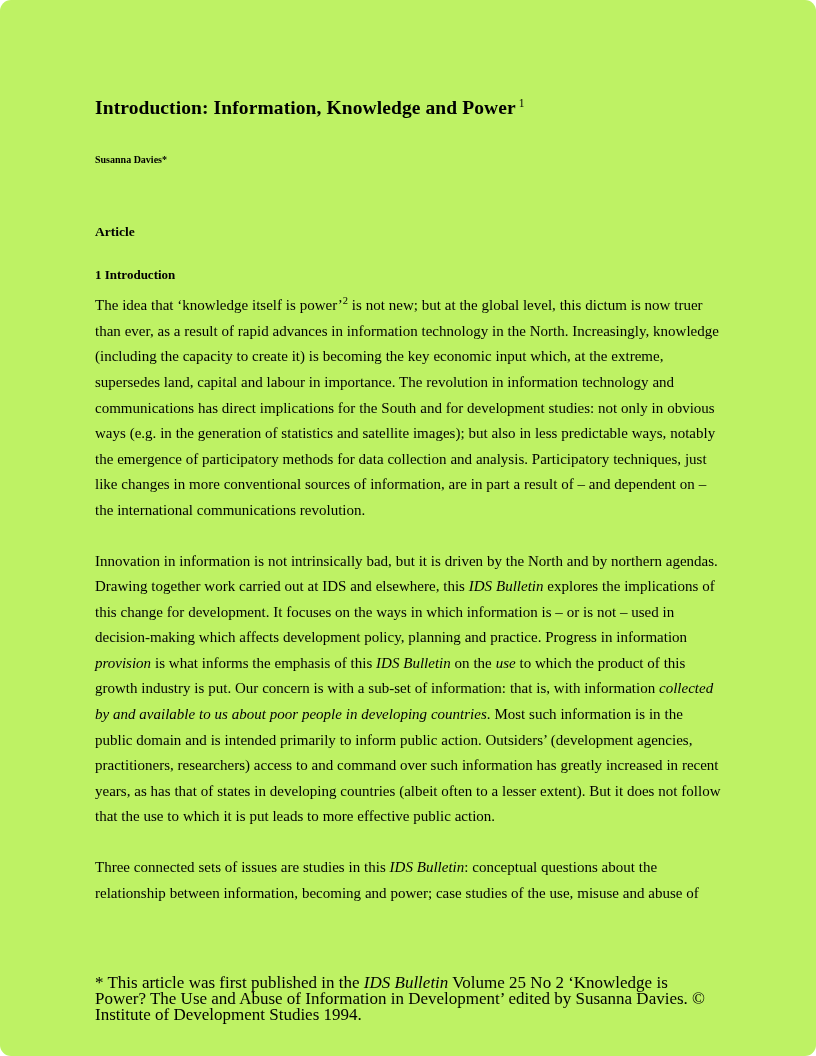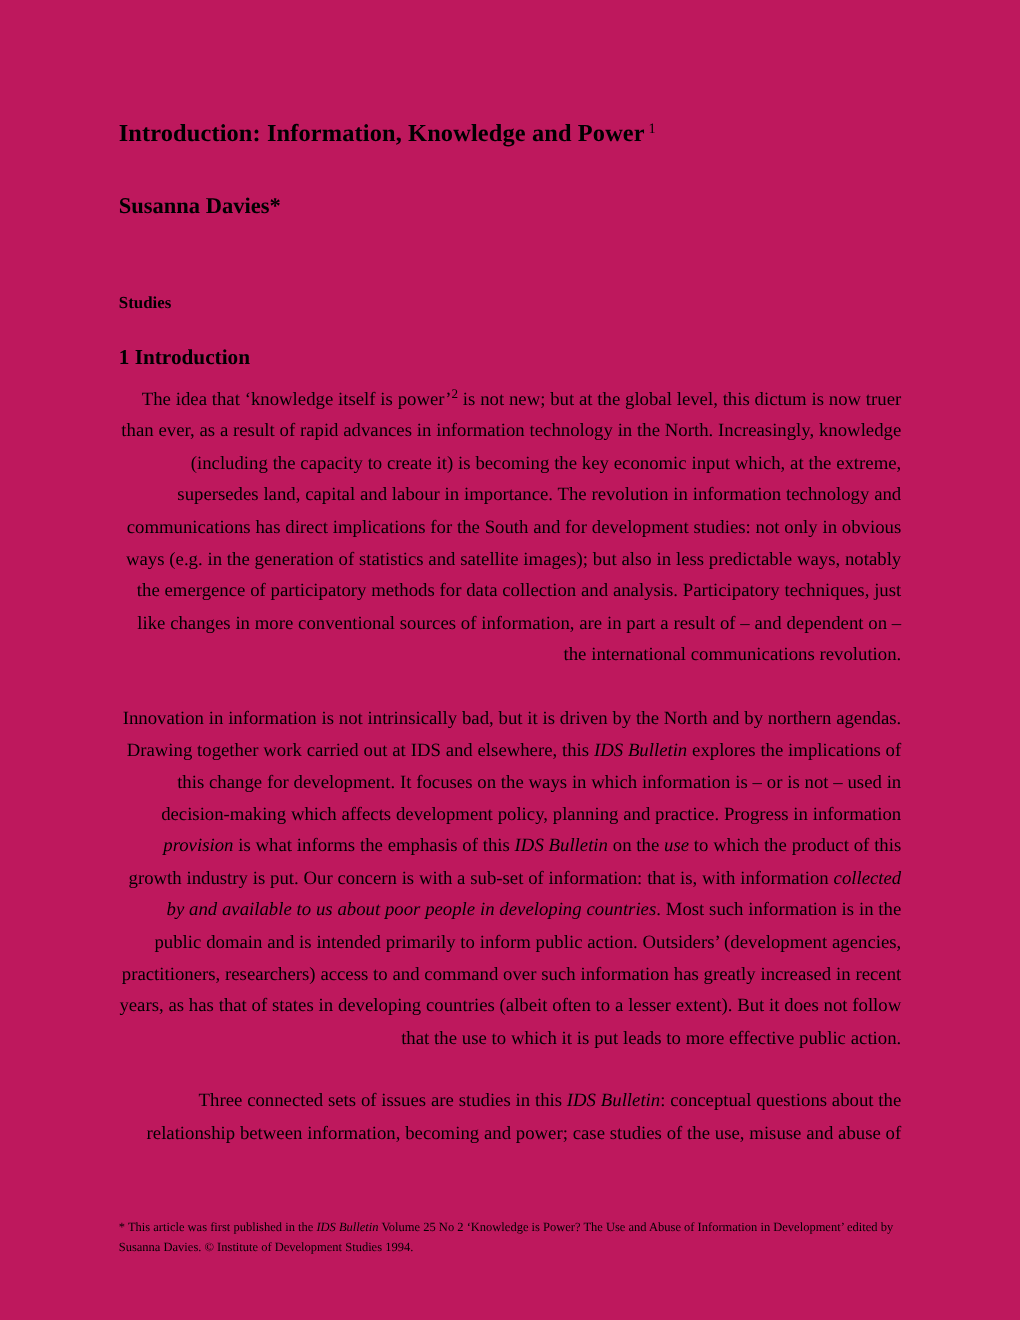--- a/index.html
+++ b/index.html
@@ -10,23 +10,24 @@
   }
   body {
     font-family: "Liberation Serif", "DejaVu Serif", serif;
     color: #000000;
     -webkit-font-smoothing: antialiased;
   }
   .page {
     position: relative;
     width: 816px;
     height: 1056px;
-    background: #be185d;
+    background: #bef264;
     overflow: hidden;
     box-sizing: border-box;
+    border-radius: 11px;
   }
   .content {
     position: absolute;
     left: 95px;
     top: 0;
     width: 626px;
   }
 
   
   .doc-title {
@@ -40,90 +41,90 @@
   .doc-title .sup {
     font-size: 11.5px;
     font-weight: normal;
     vertical-align: super;
     line-height: 0;
     padding-left: 3px;
   }
 
   
   .author {
-    font-size: 18px;
+    font-size: 10px;
     font-weight: bold;
     margin: 0;
     padding-top: 35px;
     line-height: 1.2;
   }
 
   
   .kicker {
     font-size: 13.5px;
     font-weight: bold;
     margin: 0;
     padding-top: 58px;
     line-height: 1.2;
   }
 
   
   .section-heading {
-    font-size: 17px;
+    font-size: 13px;
     font-weight: bold;
     margin: 0;
     padding-top: 26px;
     line-height: 1.2;
   }
 
   
   .body-para {
     font-size: 15px;
     line-height: 25.6px;
     margin: 0;
     padding-top: 11px;
-    text-align: right;
+    text-align: left;
     word-spacing: 0.1px;
   }
   .body-para + .body-para {
     padding-top: 25px;
     font-family: Liberation Serif, serif;
   }
   .body-para .sup {
     font-size: 10.5px;
     vertical-align: super;
     line-height: 0;
   }
   .it { font-style: italic; }
 
   
   .footnote {
     position: absolute;
     left: 95px;
     top: 975px;
     width: 626px;
-    font-size: 10px;
+    font-size: 17px;
     line-height: 16.2px;
     margin: 0;
     text-align: left;
   }
 </style>
 </head>
 <body>
 
 <div class="page">
   <div class="content">
 
     <h1 class="doc-title">
       <span>Introduction: Information, Knowledge and Power</span><span class="sup">1</span>
     </h1>
 
     <p class="author">Susanna Davies*</p>
 
-    <p class="kicker">Studies</p>
+    <p class="kicker">Article</p>
 
     <h2 class="section-heading">1 Introduction</h2>
 
     <div id="body-paragraphs">
         <p class="body-para" id="para-1"><span>The idea that ‘knowledge itself is power’</span><span class="sup">2</span><span> is not new; but at the global level, this dictum is now truer than ever, as a result of rapid advances in information technology in the North. Increasingly, knowledge (including the capacity to create it) is becoming the key economic input which, at the extreme, supersedes land, capital and labour in importance. The revolution in information technology and communications has direct implications for the South and for development studies: not only in obvious ways (e.g. in the generation of statistics and satellite images); but also in less predictable ways, notably the emergence of participatory methods for data collection and analysis. Participatory techniques, just like changes in more conventional sources of information, are in part a result of – and dependent on – the international communications revolution.</span></p>
         <p class="body-para" id="para-2"><span>Innovation in information is not intrinsically bad, but it is driven by the North and by northern agendas. Drawing together work carried out at IDS and elsewhere, this </span><span class="it">IDS Bulletin</span><span> explores the implications of this change for development. It focuses on the ways in which information is – or is not – used in decision-making which affects development policy, planning and practice. Progress in information </span><span class="it">provision</span><span> is what informs the emphasis of this </span><span class="it">IDS Bulletin</span><span> on the </span><span class="it">use</span><span> to which the product of this growth industry is put. Our concern is with a sub-set of information: that is, with information </span><span class="it">collected by and available to us about poor people in developing countries</span><span>. Most such information is in the public domain and is intended primarily to inform public action. Outsiders’ (development agencies, practitioners, researchers) access to and command over such information has greatly increased in recent years, as has that of states in developing countries (albeit often to a lesser extent). But it does not follow that the use to which it is put leads to more effective public action.</span></p>
         <p class="body-para" id="para-3"><span>Three connected sets of issues are studies in this </span><span class="it">IDS Bulletin</span><span>: conceptual questions about the relationship between information, becoming and power; case studies of the use, misuse and abuse of</span></p>
       </div>
 
   </div>

